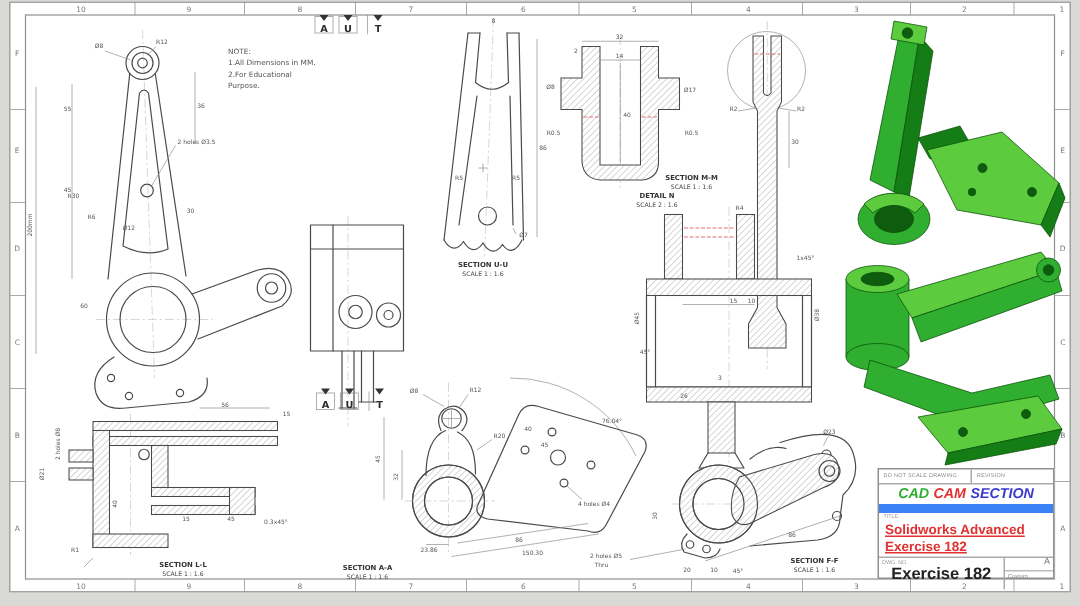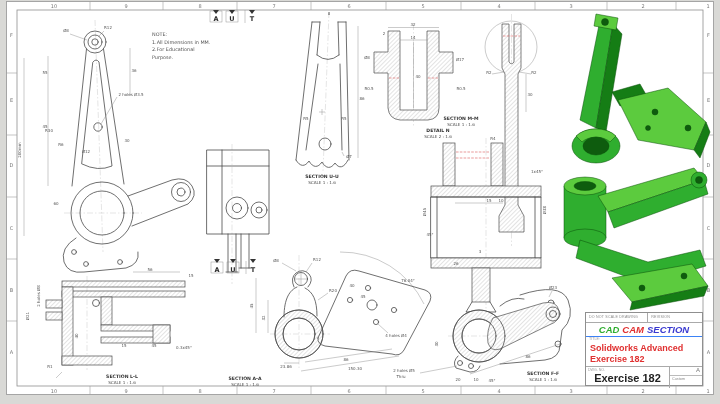--- a/index.html
+++ b/index.html
@@ -23,23 +23,23 @@
   .grid{font-size:5px;fill:#787878;text-anchor:middle;}
   .cut{font-size:6.5px;font-weight:bold;fill:#2b2b2b;text-anchor:middle;}
   
   .tb{position:absolute;left:585px;top:312px;width:118px;height:74px;box-sizing:border-box;
       border:1px solid #8f8f8f;background:#fff;font-family:"Liberation Sans",sans-serif;}
   .tb-r1{display:flex;height:9px;border-bottom:1px solid #aaa;}
   .tb-r1>div{font-size:3.6px;color:#8a8a8a;letter-spacing:.2px;padding:2px 0 0 3px;box-sizing:border-box;}
   .tb-r1 .c1{flex:1.15;border-right:1px solid #aaa;}
   .tb-r1 .c2{flex:1;}
   .tb-brand{height:13px;display:flex;align-items:center;justify-content:center;gap:3px;
-            font-size:9.5px;font-weight:bold;font-style:italic;border-bottom:1px solid #3b82f6;}
+            font-size:9.5px;font-weight:bold;font-style:italic;border-bottom:6px solid #3b82f6;}
   .tb-title-label{height:6px;font-size:3.6px;color:#9a9a9a;padding-left:3px;}
-  .tb-title{height:23px;padding-left:4px;color:#e03030;font-size:9px;font-weight:bold;line-height:11px;}
+  .tb-title{height:23px;padding-left:4px;color:#e03030;font-size:9px;font-weight:bold;line-height:11px;text-decoration:underline;}
   .tb-bottom{display:flex;height:21px;border-top:1px solid #aaa;}
   .tb-dwg{flex:1;position:relative;}
   .tb-dwg-label{position:absolute;left:2px;top:1px;font-size:3.6px;color:#9a9a9a;}
   .tb-dwg-value{position:absolute;left:0;right:0;top:5px;text-align:center;
                 font-size:11px;font-weight:bold;color:#222;}
   .tb-right{width:32px;border-left:1px solid #aaa;display:flex;flex-direction:column;}
   .tb-size{height:8px;text-align:right;padding-right:2px;font-size:6px;color:#777;}
   .tb-scale{flex:1;border-top:1px solid #bbb;font-size:3.8px;color:#8a8a8a;padding:1px 0 0 2px;}
 </style>
 </head>

